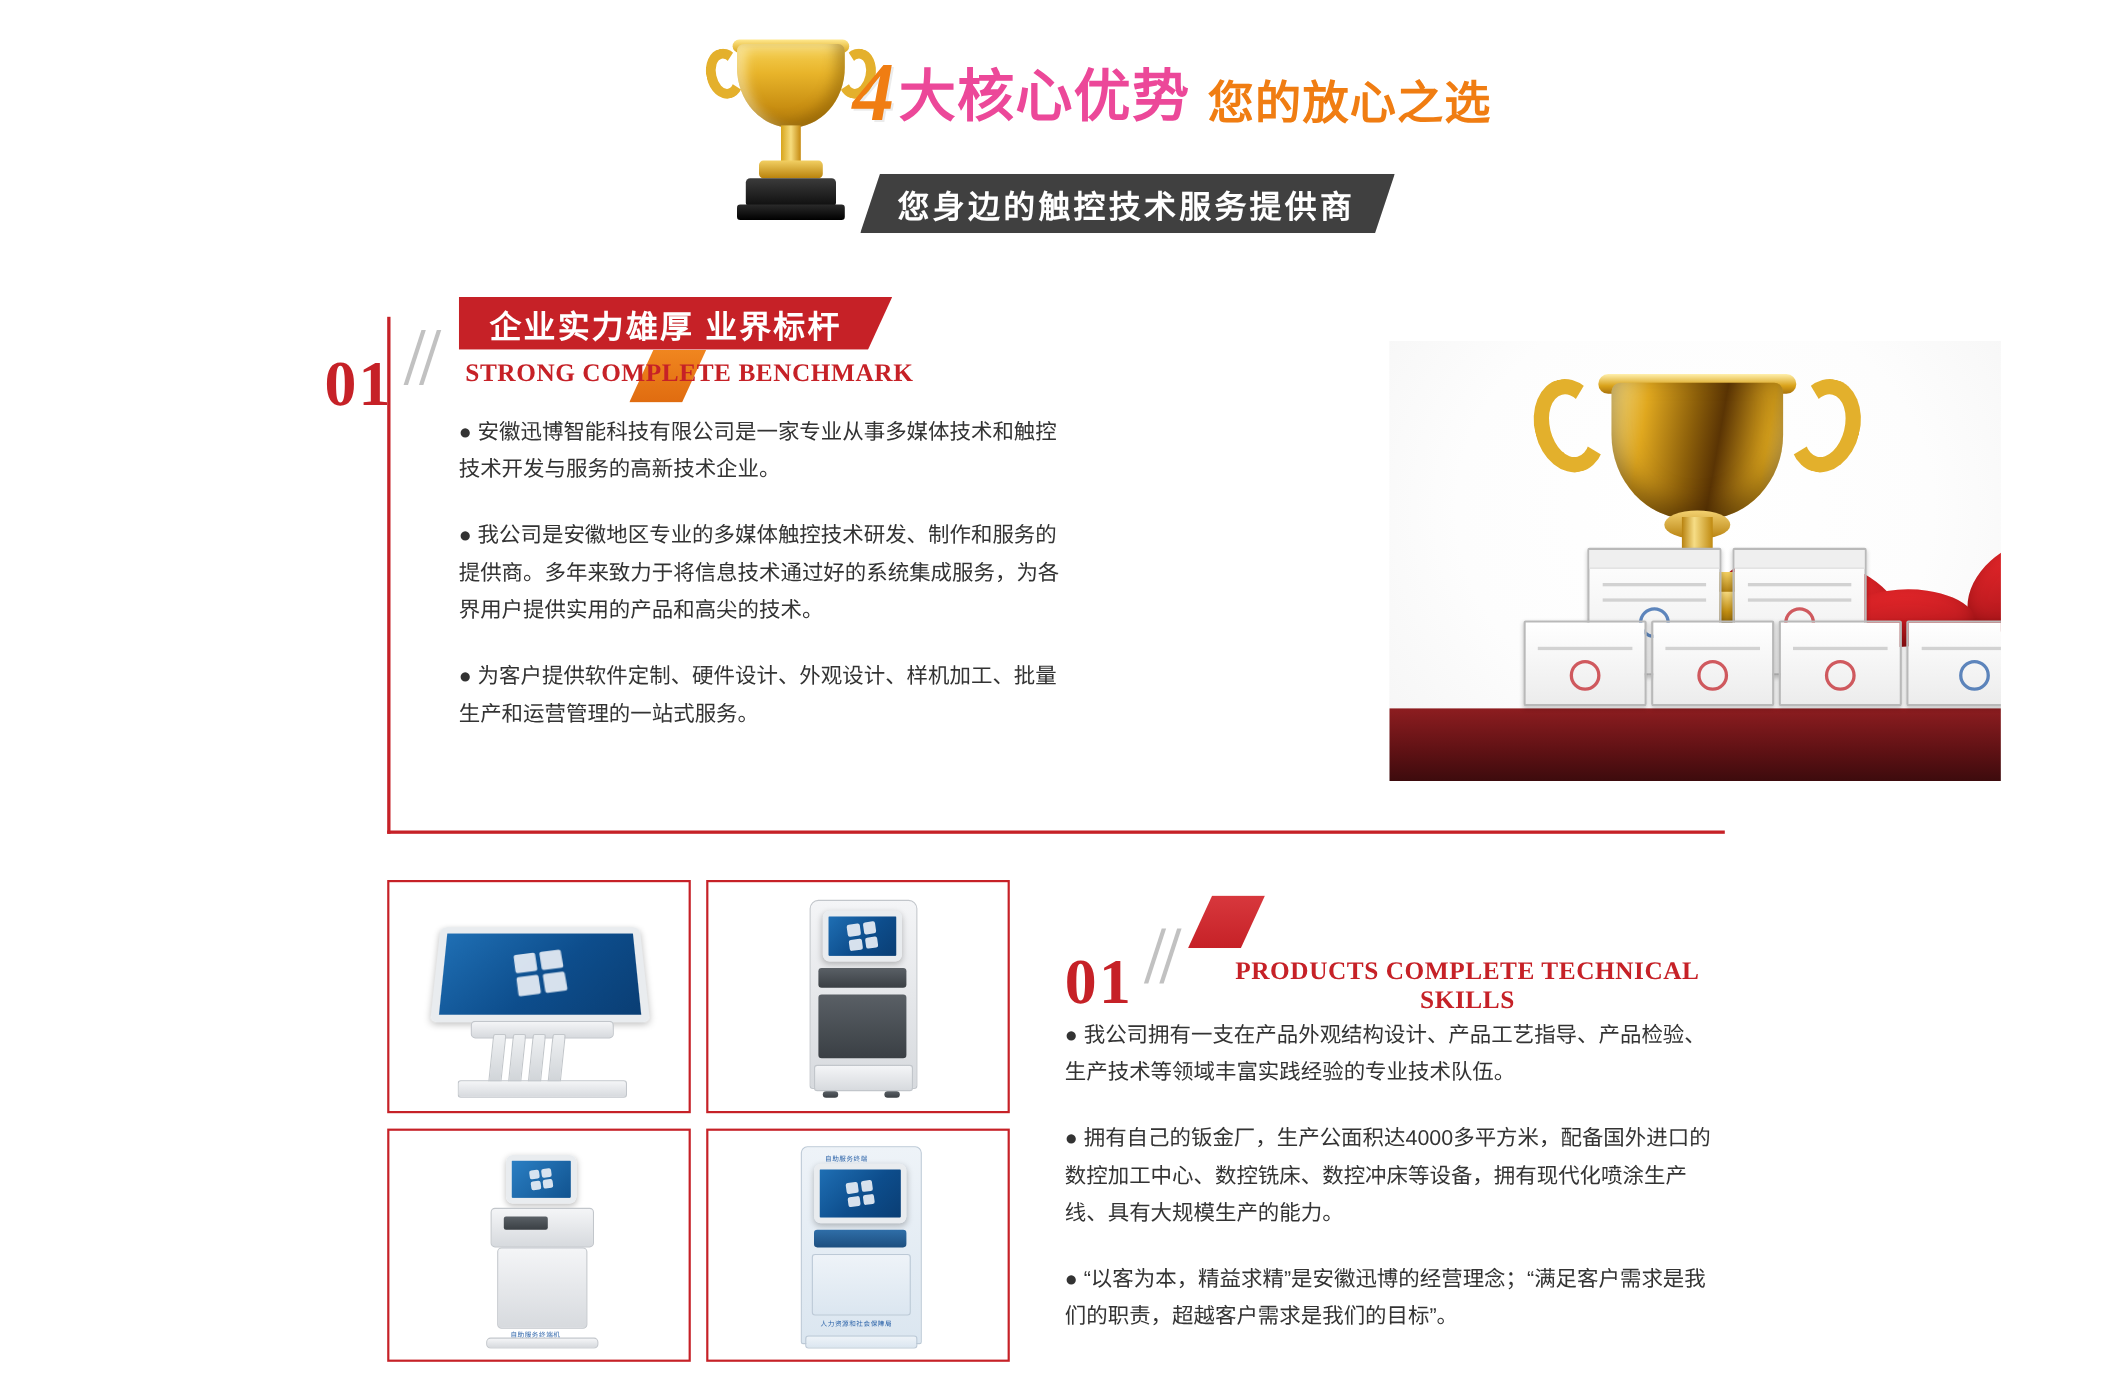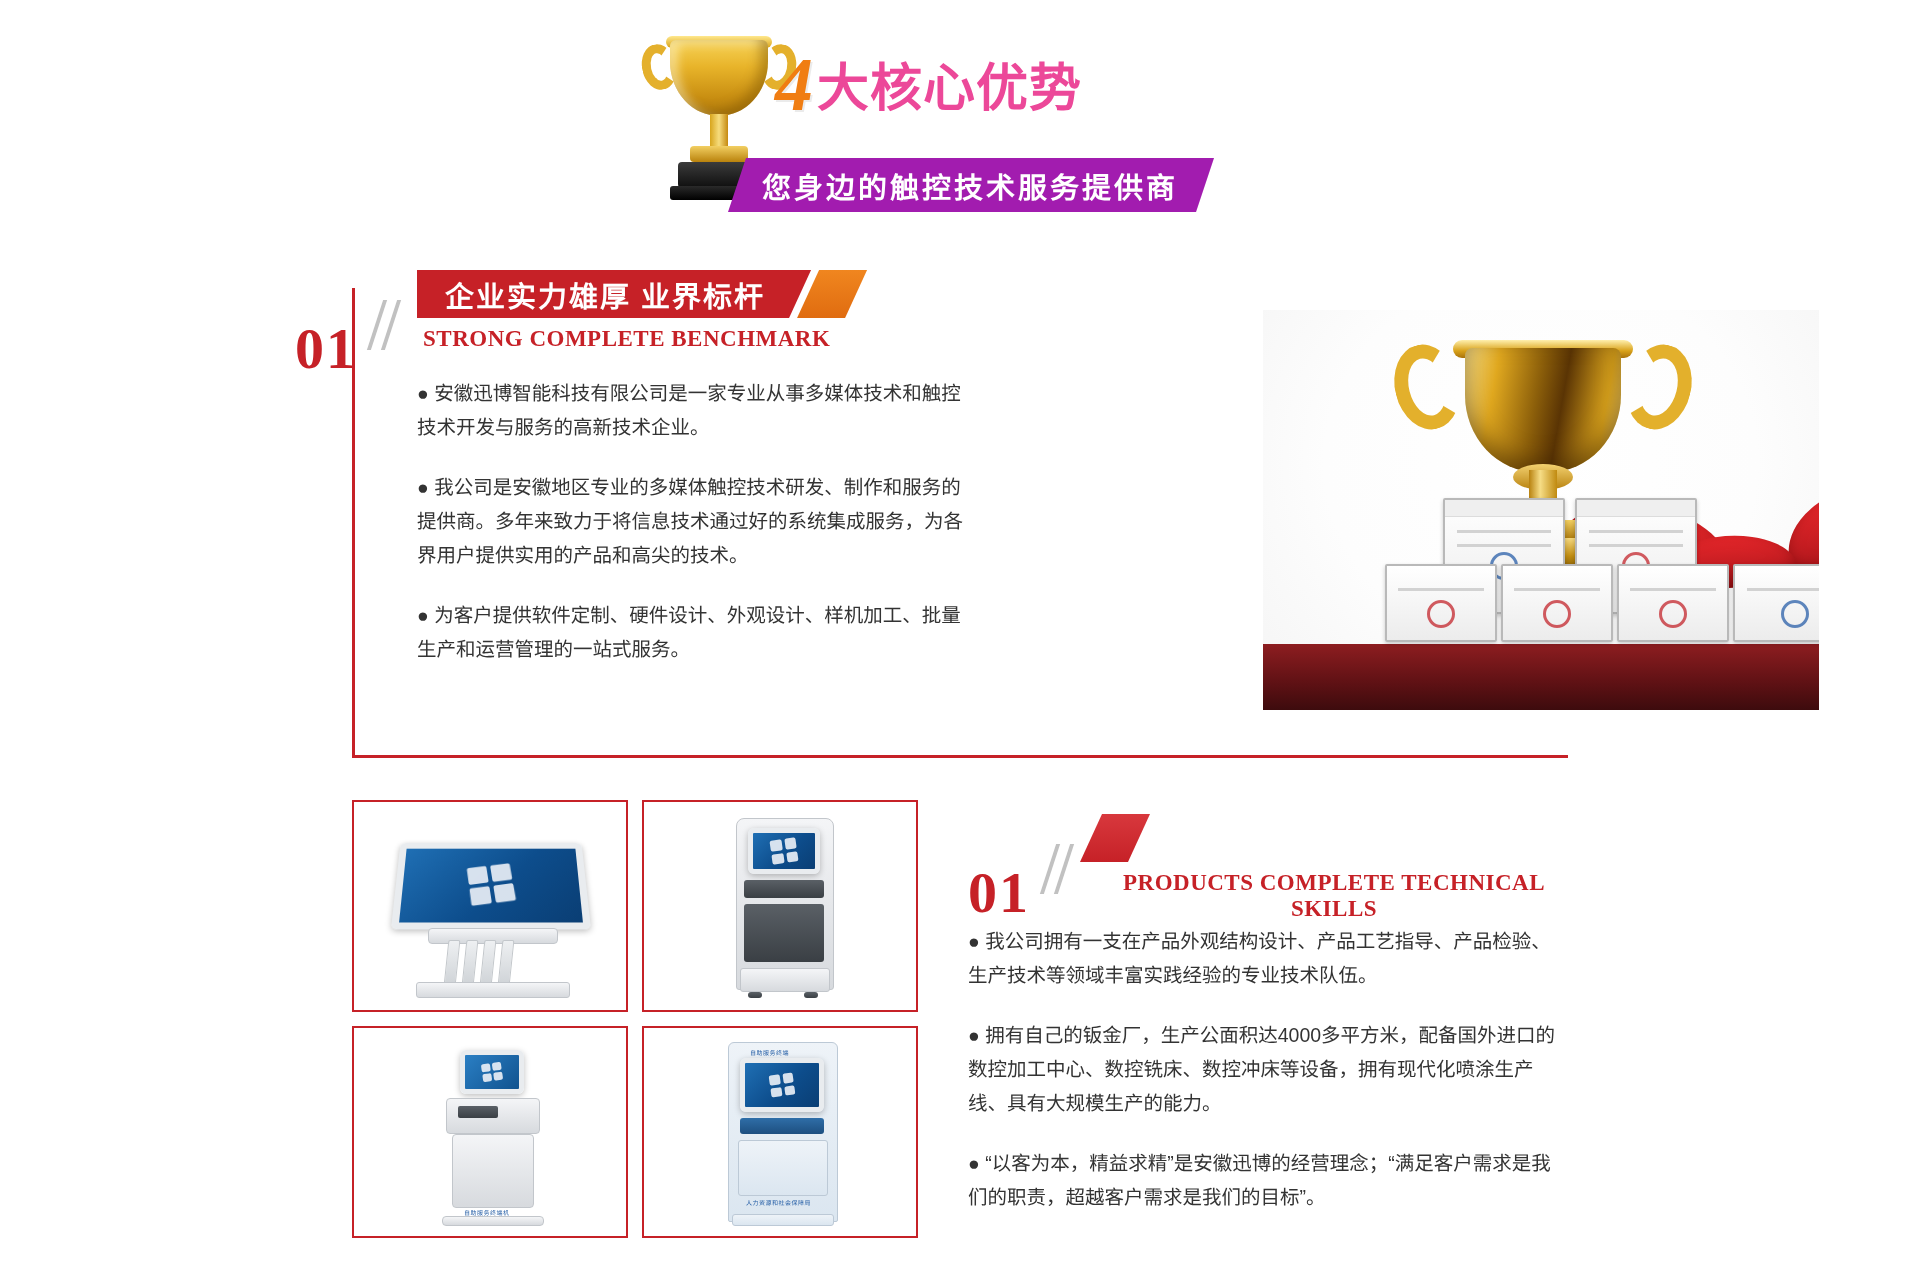--- a/index.html
+++ b/index.html
@@ -132,25 +132,25 @@
   .headline .h-org {
     font-size: 42px;
     font-weight: bold;
     color: #f07d12;
     letter-spacing: 1px;
     line-height: 1.1;
     margin-left: 16px;
   }
   .subbar {
     position: absolute;
-    left: 728px;
+    left: 782px;
     top: 158px;
     height: 54px;
     padding: 0 36px 0 34px;
-    background: #a21caf;
+    background: #404040;
     color: #fff;
     font-size: 29px;
     font-weight: bold;
     letter-spacing: 3px;
     display: flex;
     align-items: center;
     -webkit-clip-path: polygon(18px 0, 100% 0, calc(100% - 18px) 100%, 0 100%);
     clip-path: polygon(18px 0, 100% 0, calc(100% - 18px) 100%, 0 100%);
   }
 
@@ -193,21 +193,21 @@
     color: #fff;
     font-size: 29px;
     font-weight: bold;
     letter-spacing: 2px;
     display: flex;
     align-items: center;
     -webkit-clip-path: polygon(0 0, 100% 0, calc(100% - 22px) 100%, 0 100%);
     clip-path: polygon(0 0, 100% 0, calc(100% - 22px) 100%, 0 100%);
   }
   .title-ribbon.orange { background: #e8751a; }
-  .ribbon-wrap { position: relative; display: flex; align-items: flex-end; }
+  .ribbon-wrap { position: relative; display: flex; align-items: center; flex-direction: column; }
   .ribbon-tail {
     width: 70px;
     height: 48px;
     margin-left: -14px;
     background: linear-gradient(180deg,#f0861f,#e06c10);
     -webkit-clip-path: polygon(22px 0, 100% 0, calc(100% - 22px) 100%, 0 100%);
     clip-path: polygon(22px 0, 100% 0, calc(100% - 22px) 100%, 0 100%);
   }
   .ribbon-tail.red {
     background: linear-gradient(180deg,#d8383d,#c62127);
@@ -411,20 +411,21 @@
     <div class="tr-cup"></div>
     <div class="tr-stem"></div>
     <div class="tr-base1"></div>
     <div class="tr-base2"></div>
     <div class="tr-base3"></div>
   </div>
 
   <div class="headline">
     <span class="big4">4</span>
     <span class="h-red">大核心优势</span>
+    <span class="h-org">您的放心之选</span>
   </div>
 
   <div class="subbar">
     <span>您身边的触控技术服务提供商</span>
   </div>
 </div>
 
 <div class="sec1">
 
   <div class="num-block" style="left:-60px; top:-18px;">

